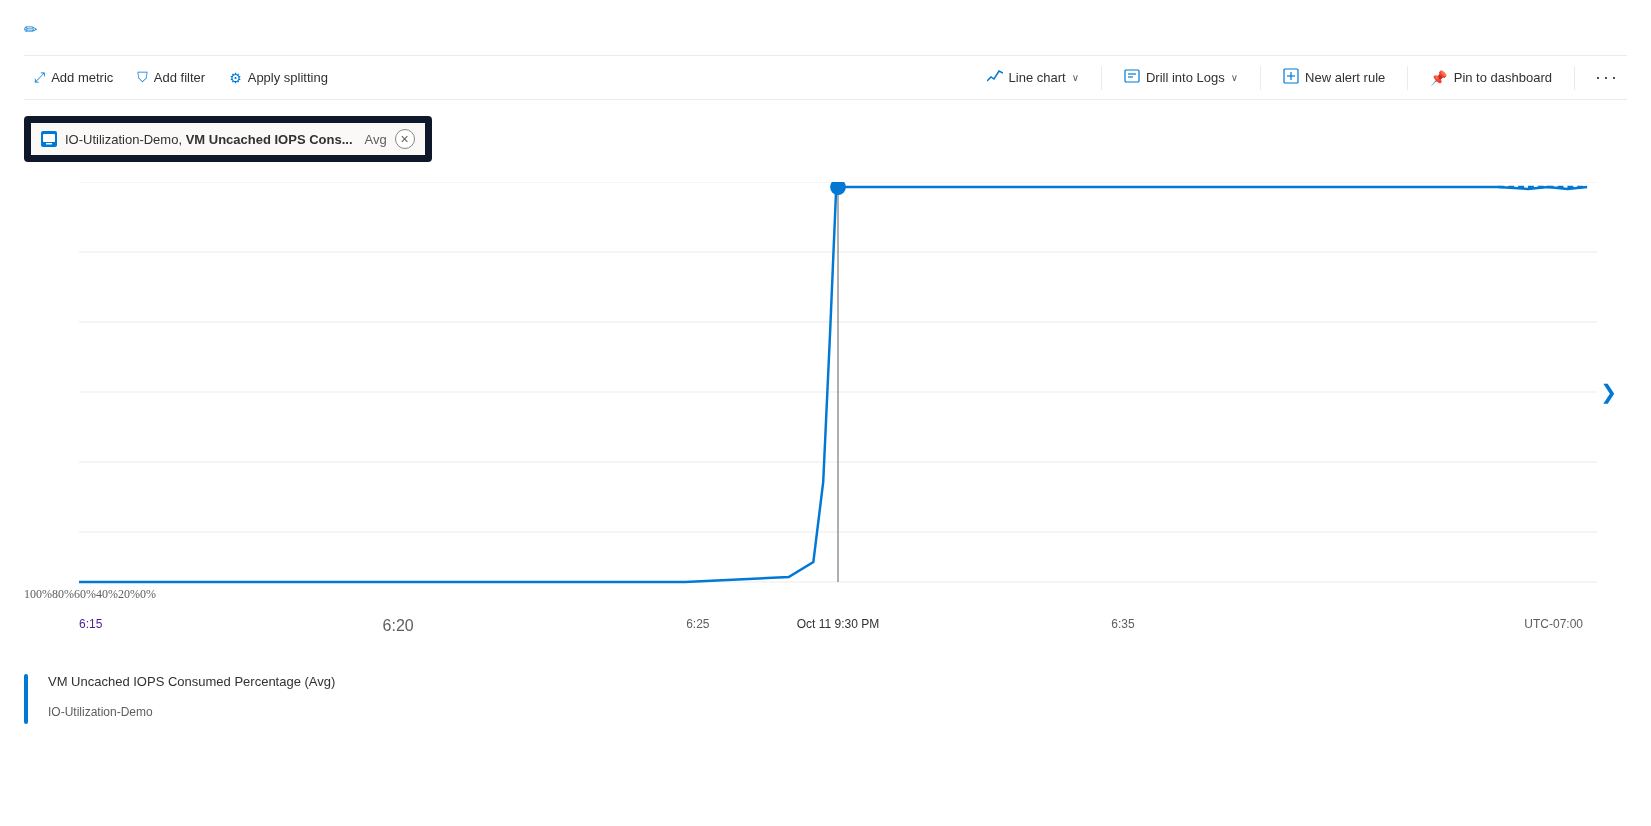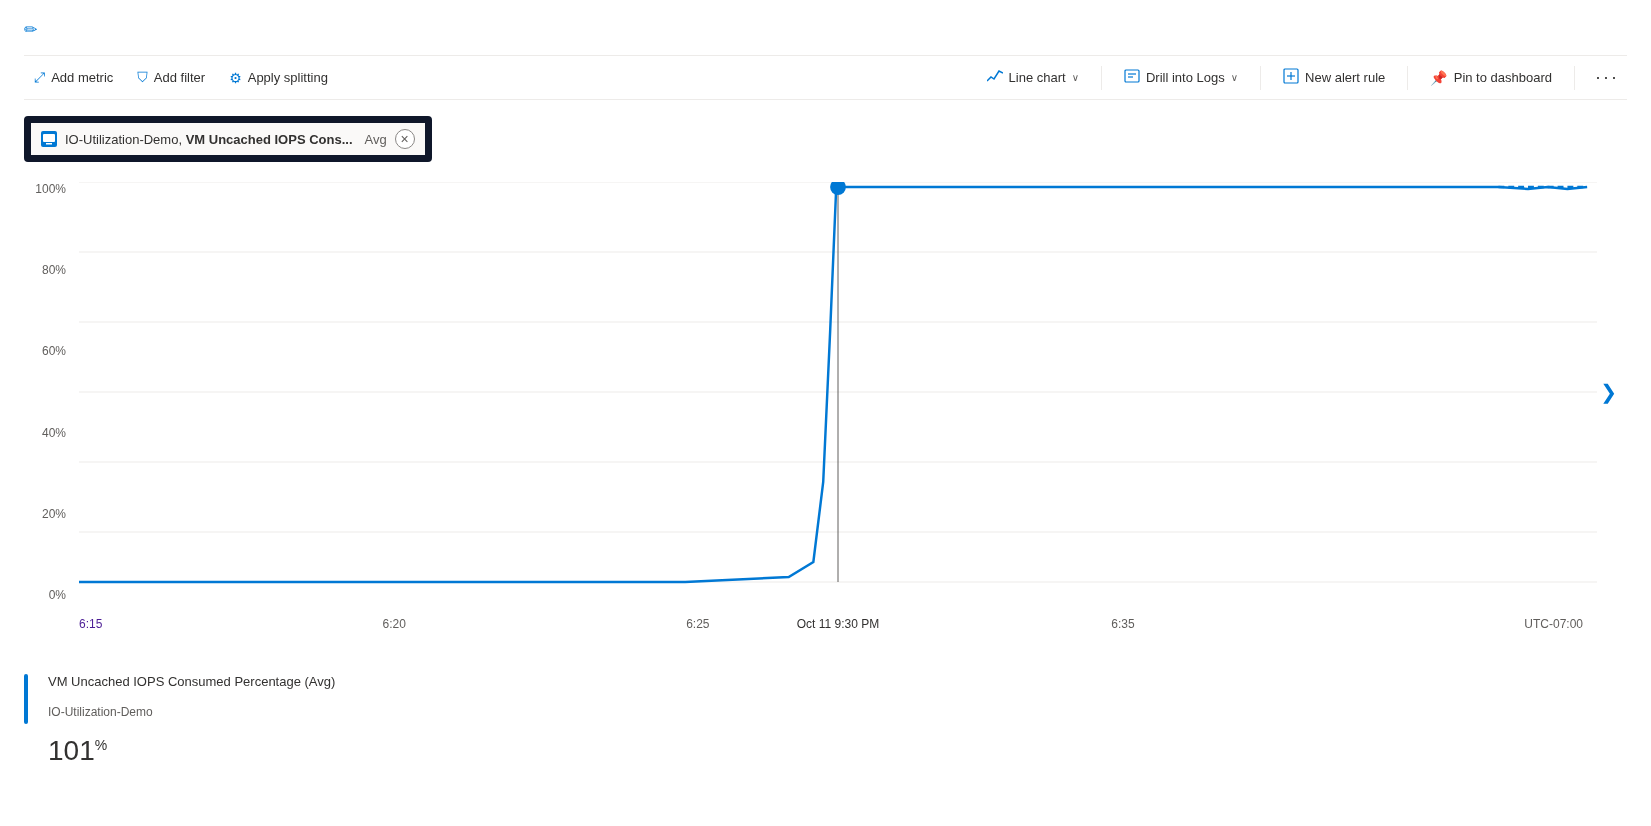--- a/index.html
+++ b/index.html
@@ -29,21 +29,21 @@
     .metric-tag-label strong { font-weight: 700; }
     .metric-tag-avg { font-size: 13px; color: #605e5c; margin-left: 4px; }
     .metric-tag-close { cursor: pointer; color: #605e5c; font-size: 14px; width: 20px; height: 20px; border-radius: 50%; display: flex; align-items: center; justify-content: center; border: 1px solid #8a8886; background: #fff; }
 
     
     .chart-container { position: relative; width: 100%; height: 480px; }
     .chart-inner { position: relative; margin-left: 55px; margin-right: 30px; height: 420px; }
     .chart-svg { width: 100%; height: 100%; }
     
     
-    .y-axis { position: absolute; left: 0; top: 0; height: 420px; width: 50px; display: flex; flex-direction: column; justify-content: space-between; align-items: flex-end; padding-right: 8px; }
+    .y-axis { position: absolute; left: 0; top: 0; height: 420px; width: 50px; display: flex; flex-direction: row; justify-content: space-between; align-items: flex-end; padding-right: 8px; font-family: Liberation Serif, serif; }
     .y-label { font-size: 12px; color: #605e5c; }
 
     
     .chevron-right { position: absolute; right: -20px; top: 50%; transform: translateY(-50%); color: #0078d4; font-size: 20px; cursor: pointer; }
 
     
     .legend { margin-top: 12px; display: flex; gap: 12px; align-items: flex-start; }
     .legend-color { width: 4px; height: 50px; background: #0078d4; border-radius: 2px; margin-right: 8px; }
     .legend-text { display: flex; flex-direction: column; gap: 16px; }
     .legend-title { font-size: 13px; color: #323130; }
@@ -166,31 +166,28 @@
 
         <line x1="1440" y1="5" x2="1530" y2="5" stroke="#0078d4" stroke-width="2.5" stroke-dasharray="6,4"></line>
       </svg>
       
       
       <div class="chevron-right">❯</div>
     </div>
 
     <div style="position: absolute; bottom: 45px; left: 55px; right: 30px; display: flex; align-items: flex-start;">
       <span style="font-size:12px; color:#4c1d95; position:absolute; left: 0%;">6:15</span>
-      <span style="font-size:12px; color:#605e5c; position:absolute; left: 20%;">6:20</span>
+      <span style="font-size:16px; color:#605e5c; position:absolute; left: 20%;">6:20</span>
       <span style="font-size:12px; color:#605e5c; position:absolute; left: 40%;">6:25</span>
       <span style="font-size:12px; color:#323130; font-weight:500; position:absolute; left: 50%; transform:translateX(-50%);">Oct 11 9:30 PM</span>
       <span style="font-size:12px; color:#605e5c; position:absolute; left: 68%;">6:35</span>
       <span style="font-size:12px; color:#605e5c; position:absolute; right:14px;">UTC-07:00</span>
     </div>
   </div>
 
   <div class="legend">
     <div class="legend-color"></div>
     <div class="legend-text">
       <span class="legend-title">VM Uncached IOPS Consumed Percentage (Avg)</span>
       <span class="legend-subtitle">IO-Utilization-Demo</span>
-      <span class="legend-value">
-        <span>101</span><sup>%</sup>
-      </span>
     </div>
   </div>
 </div>
 
 </body></html>

